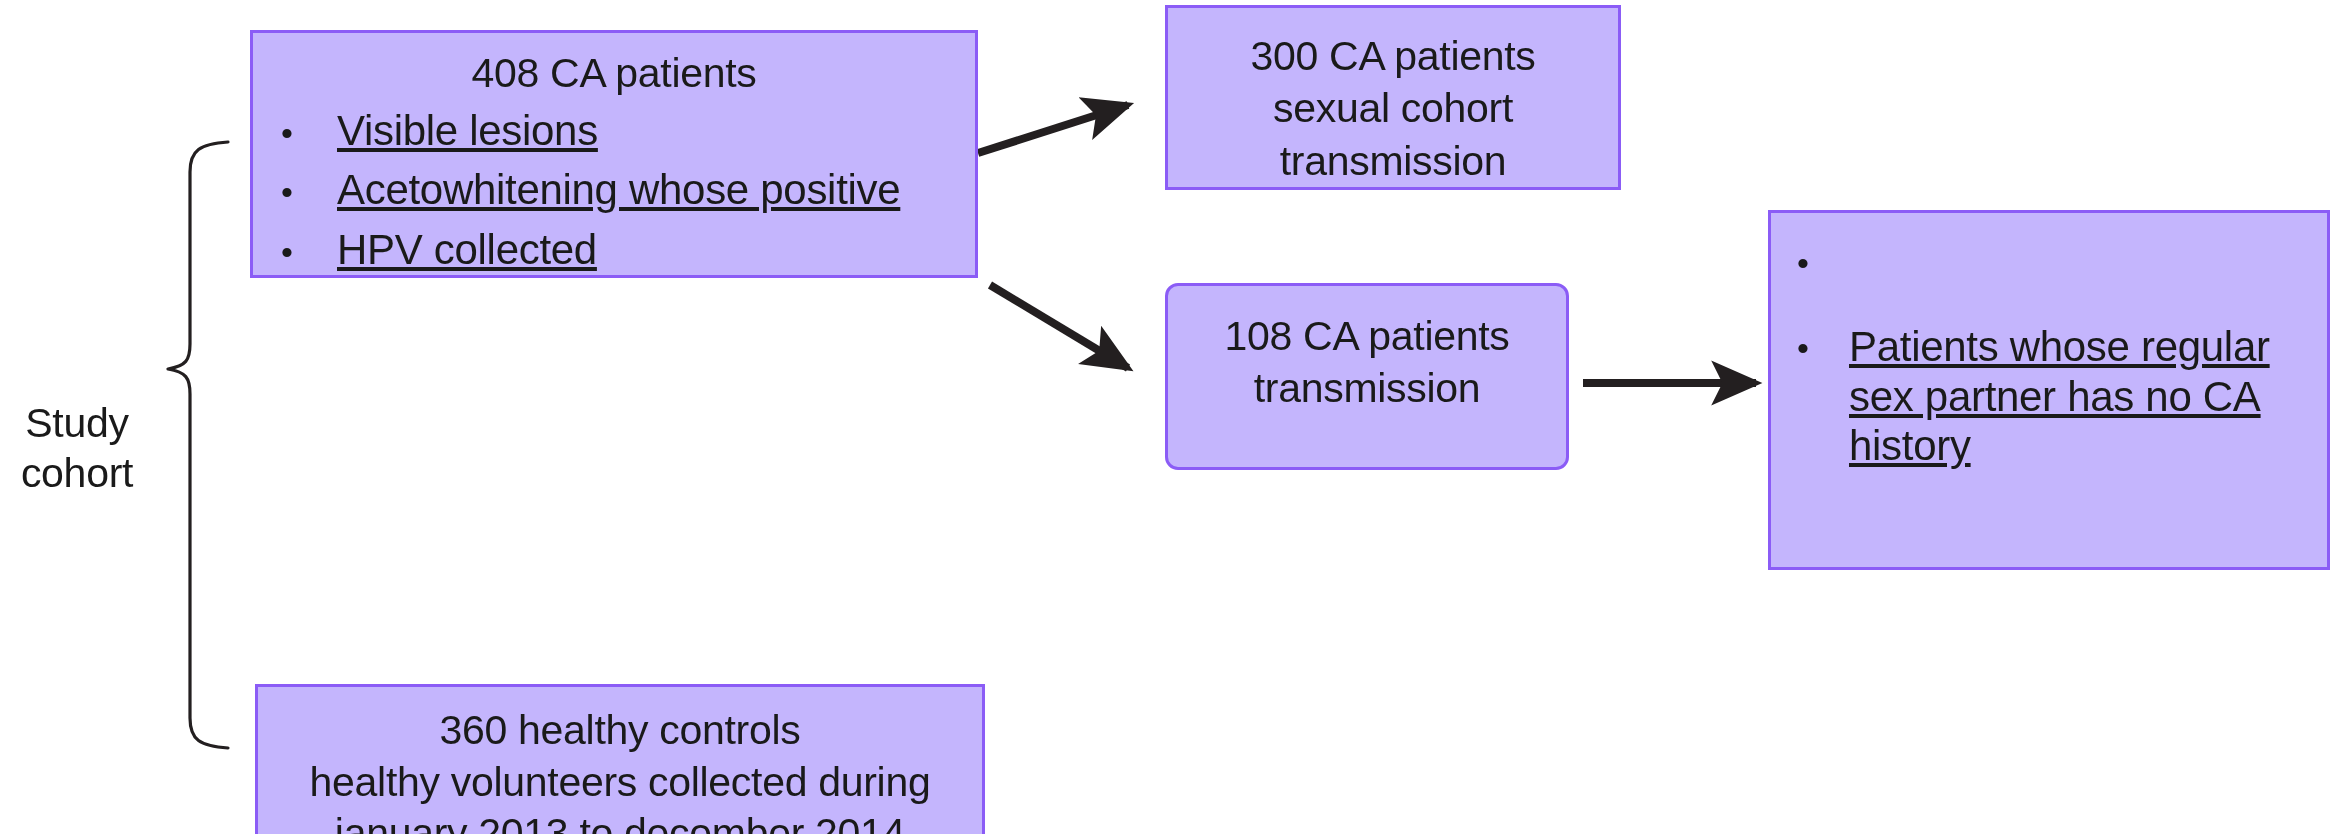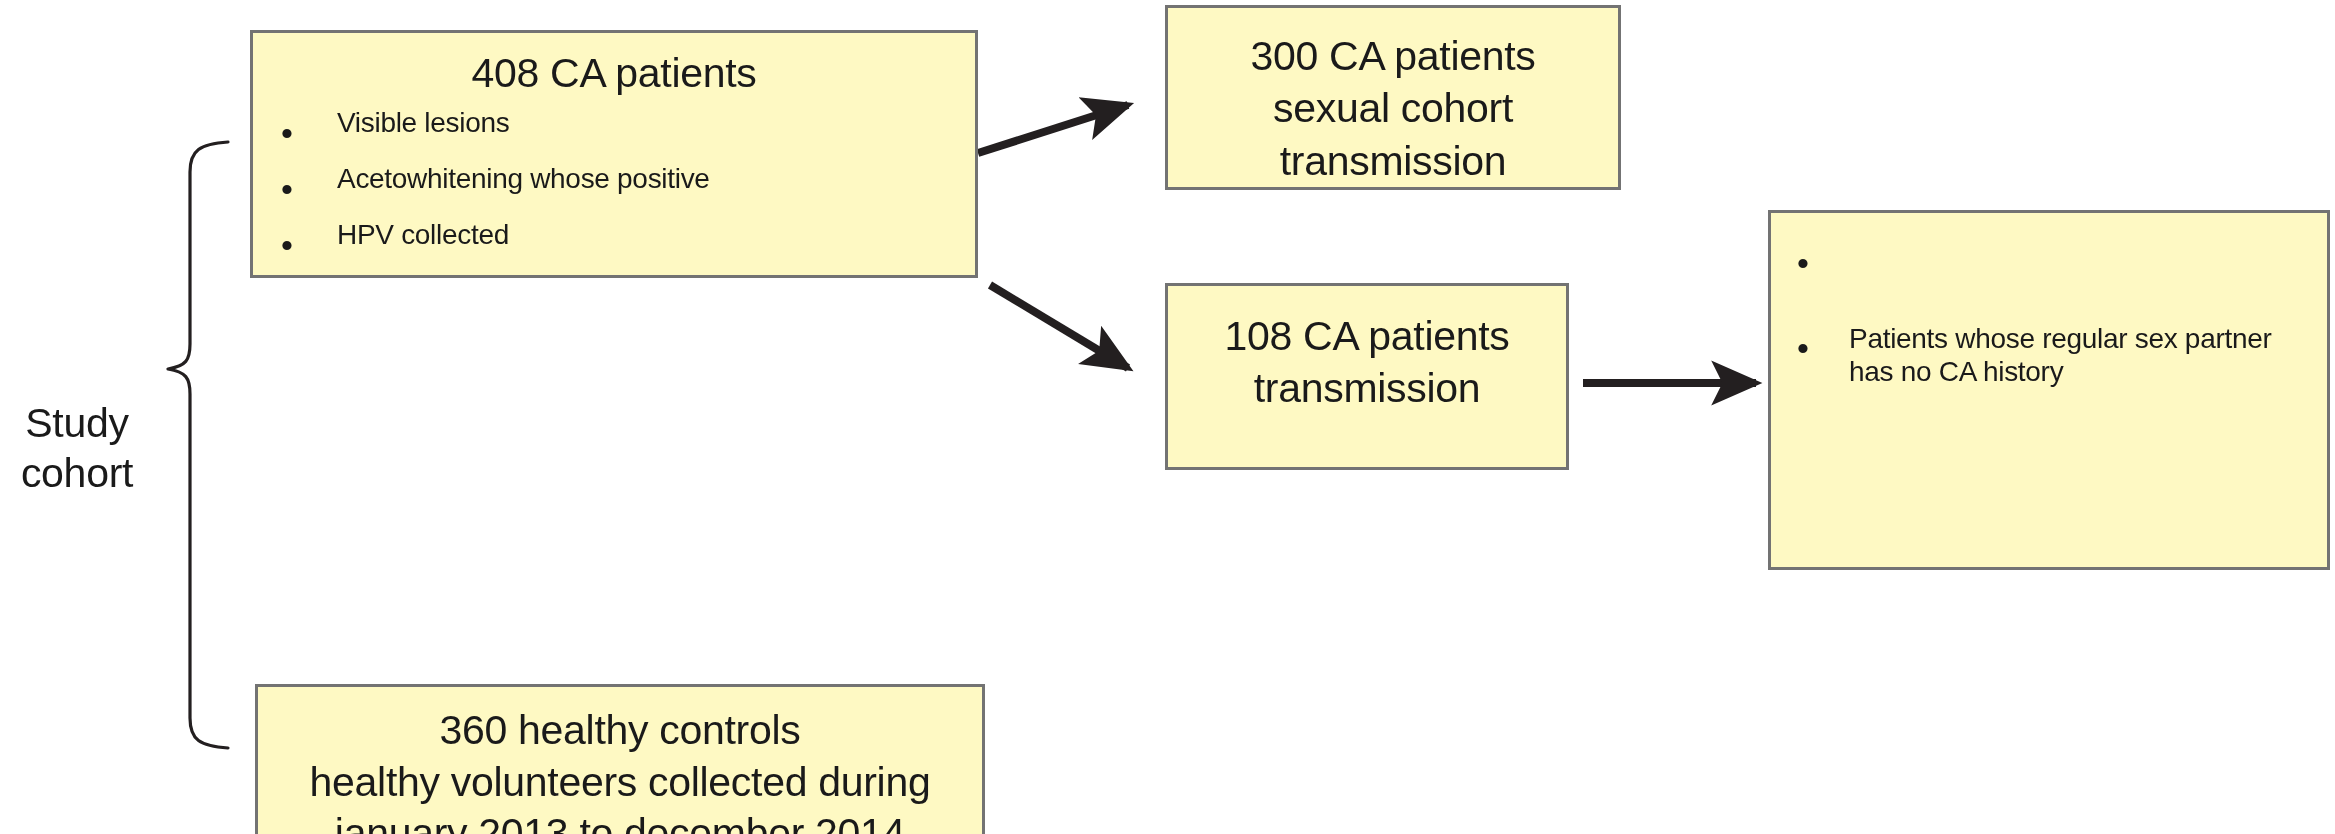--- a/index.html
+++ b/index.html
@@ -22,22 +22,22 @@
     position: absolute;
     left: 0;
     top: 0;
     width: 2335px;
     height: 834px;
     pointer-events: none;
   }
   .node-box {
     position: absolute;
     box-sizing: border-box;
-    border: 3px solid #737373;
-    background: #fef9c3;
+    border: 3px solid #8b5cf6;
+    background: #c4b5fd;
   }
 
   
   #box-main {
     left: 250px;
     top: 30px;
     width: 728px;
     height: 248px;
   }
   #box-main .box-title {
@@ -56,23 +56,24 @@
     display: flex;
     align-items: flex-start;
   }
   .bullet-dot {
     flex: 0 0 auto;
     font-size: 34px;
     line-height: 1;
   }
   .bullet-text {
     flex: 1 1 auto;
-    font-size: 28px;
+    font-size: 42px;
     line-height: 1.08;
     letter-spacing: -0.3px;
+    text-decoration: underline;
   }
   #box-main .bullet-list {
     margin-top: 14px;
     padding-left: 28px;
   }
   #box-main .bullet-row {
     margin-bottom: 14px;
   }
   #box-main .bullet-dot {
     width: 56px;
@@ -84,20 +85,21 @@
     left: 1165px;
     top: 5px;
     width: 456px;
     height: 185px;
   }
   #box-nonsexual {
     left: 1165px;
     top: 283px;
     width: 404px;
     height: 187px;
+    border-radius: 13px;
   }
   .stacked-lines {
     text-align: center;
     font-size: 41px;
     line-height: 1.28;
     letter-spacing: -0.3px;
   }
   #box-sexual .stacked-lines { padding-top: 22px; }
   #box-nonsexual .stacked-lines { padding-top: 24px; }
 

